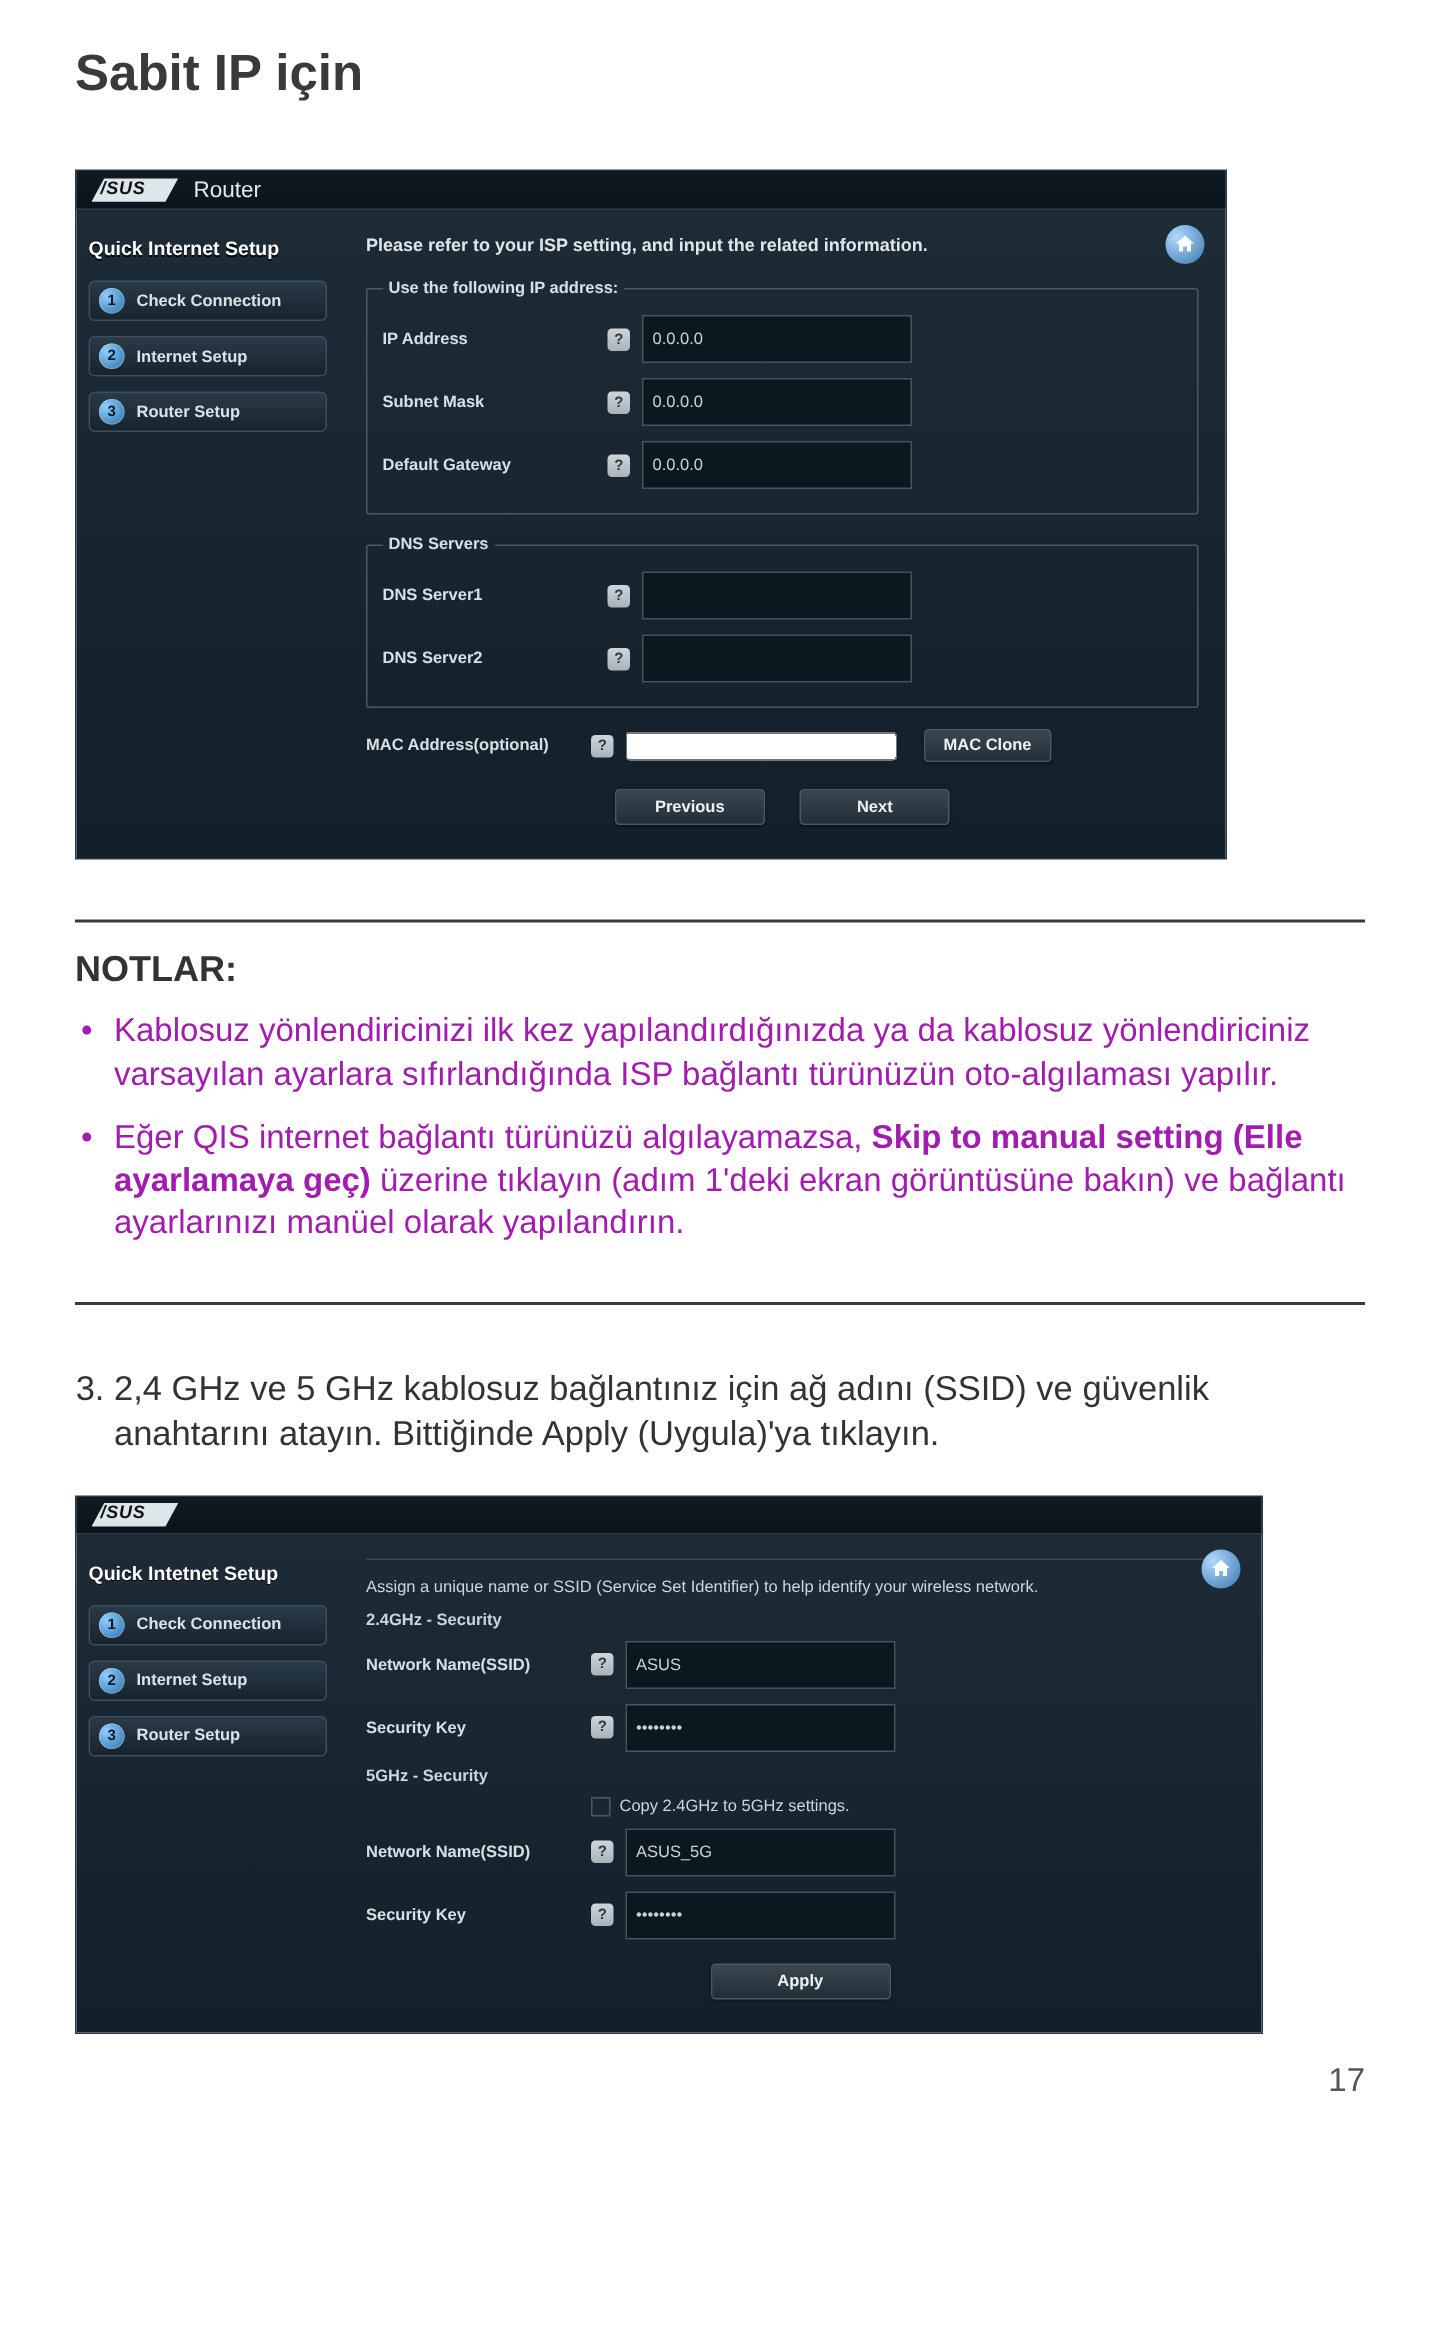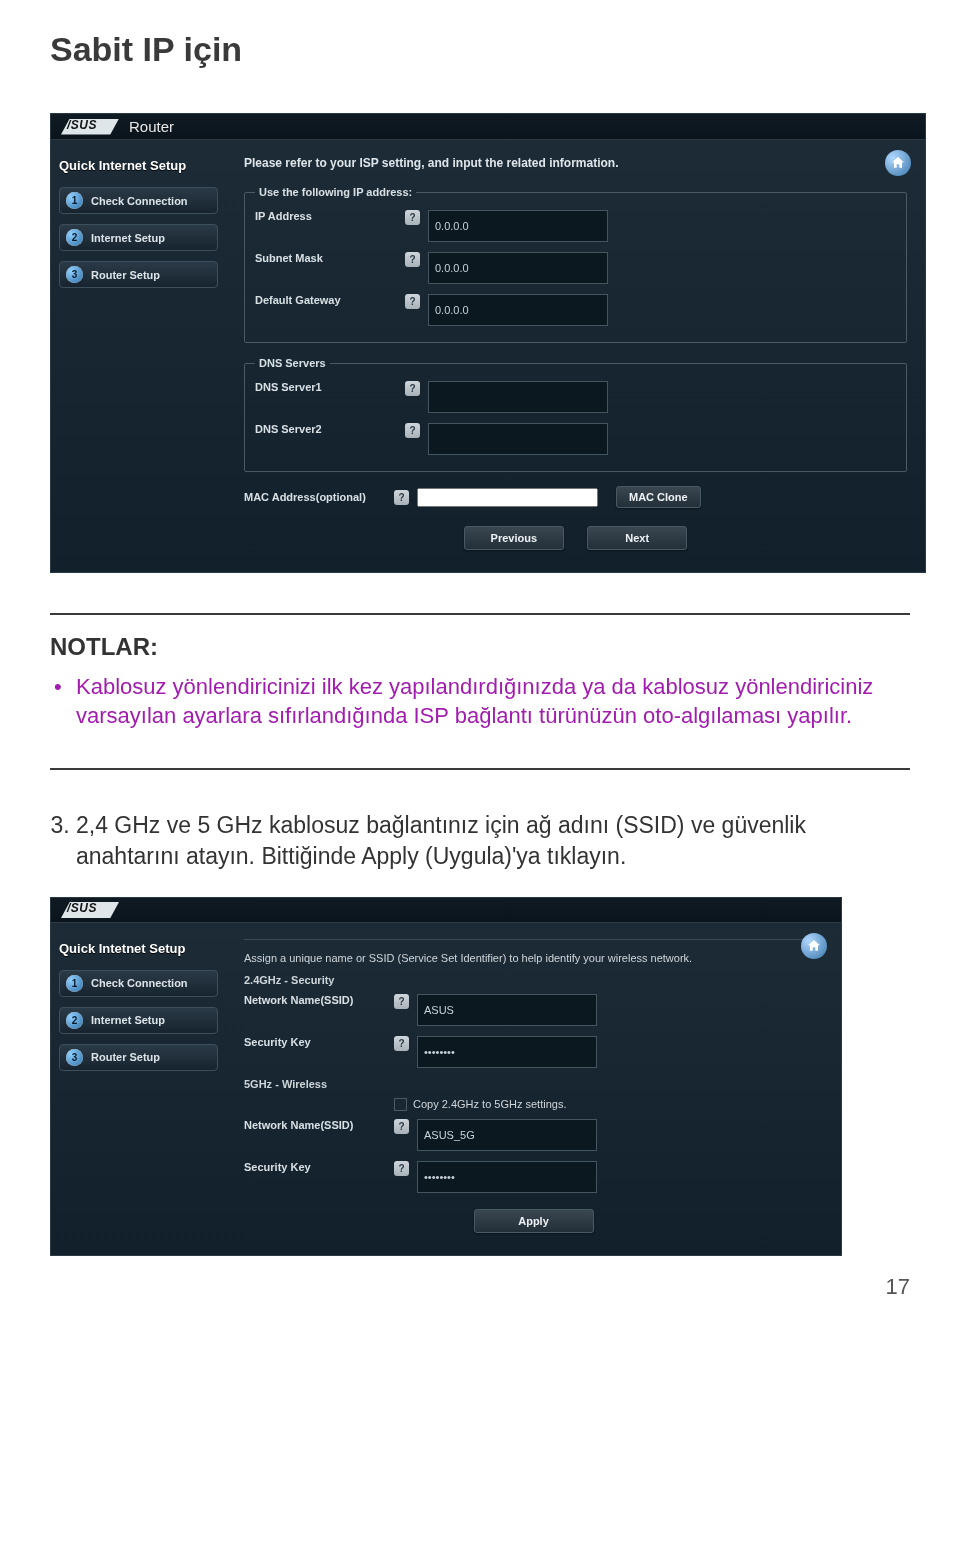--- a/index.html
+++ b/index.html
@@ -12,21 +12,21 @@
   }
   h2.section-title {
     font-family: "Myriad Pro", "Segoe UI", sans-serif;
     font-size: 34px;
     font-weight: 600;
     color: #3a3a3a;
     margin-bottom: 12px;
   }
   
   .router-window {
-    width: 876px;
+    width: 768px;
     border: 1px solid #2a3a45;
     background: linear-gradient(#1e2c38, #12202c);
     color: #e8e8e8;
     font-family: Arial, sans-serif;
     font-size: 12px;
     margin-top: 44px;
   }
   .router-titlebar {
     display: flex;
     align-items: center;
@@ -100,21 +100,21 @@
   fieldset.router-fs {
     border: 1px solid #4a5a64;
     border-radius: 2px;
     padding: 12px 10px 6px 10px;
     margin-bottom: 14px;
   }
   fieldset.router-fs legend {
     color: #d8e0e4; font-weight: bold; font-size: 11px; padding: 0 4px;
   }
   .form-row {
-    display: flex; align-items: flex-start;
+    display: flex; align-items: center;
     margin-bottom: 10px;
   }
   .form-row .lbl { width: 150px; color: #d8e0e4; font-weight: bold; font-size: 11px; }
   .help-q {
     width: 15px; height: 15px; border-radius: 3px;
     background: linear-gradient(#cfd6db,#a8b2b8);
     color: #2a3a45; font-size: 10px; font-weight: bold;
     display: flex; align-items: center; justify-content: center;
     margin-right: 8px;
   }
@@ -260,20 +260,21 @@
         <span class="btn">Next</span>
       </div>
     </div>
   </div>
 </div>
 
 <div class="notes-box">
   <div class="notes-title">NOTLAR:</div>
   <ul>
     <li>Kablosuz yönlendiricinizi ilk kez yapılandırdığınızda ya da kablosuz yönlendiriciniz varsayılan ayarlara sıfırlandığında ISP bağlantı türünüzün oto-algılaması yapılır.</li>
+    <li id="note-item-2">Eğer QIS internet bağlantı türünüzü algılayamazsa, <b>Skip to manual setting (Elle ayarlamaya geç)</b> üzerine tıklayın (adım 1'deki ekran görüntüsüne bakın) ve bağlantı ayarlarınızı manüel olarak yapılandırın.</li>
   </ul>
 </div>
 
 <ol class="body-list" start="3">
   <li>2,4 GHz ve 5 GHz kablosuz bağlantınız için ağ adını (SSID) ve güvenlik anahtarını atayın. Bittiğinde Apply (Uygula)'ya tıklayın.</li>
 </ol>
 
 <div class="router-window small">
   <div class="router-titlebar">
     <span class="asus-logo" data-label="/SUS"></span>
@@ -309,21 +310,21 @@
         <span class="lbl">Network Name(SSID)</span>
         <span class="help-q">?</span>
         <input type="text" value="ASUS" style="">
       </div>
       <div class="form-row">
         <span class="lbl">Security Key</span>
         <span class="help-q">?</span>
         <input type="text" value="••••••••" style="">
       </div>
 
-      <div class="sub-heading">5GHz - Wireless</div>
+      <div class="sub-heading">5GHz - Security</div>
       <div class="copy-row" style="margin-left:150px;">
         <input type="checkbox" style="">
         <span>Copy 2.4GHz to 5GHz settings.</span>
       </div>
       <div class="form-row">
         <span class="lbl">Network Name(SSID)</span>
         <span class="help-q">?</span>
         <input type="text" value="ASUS_5G" style="">
       </div>
       <div class="form-row">

